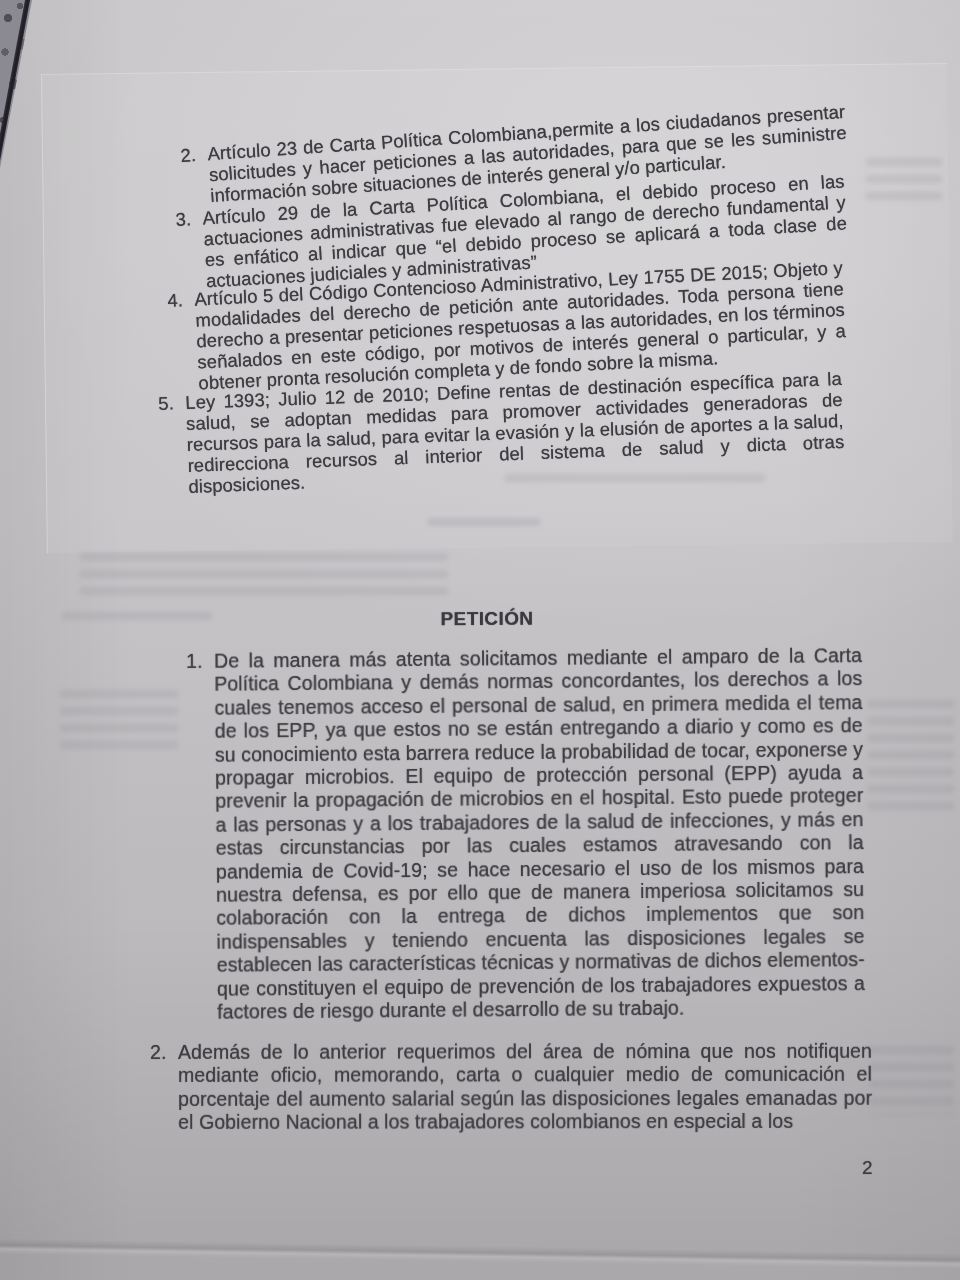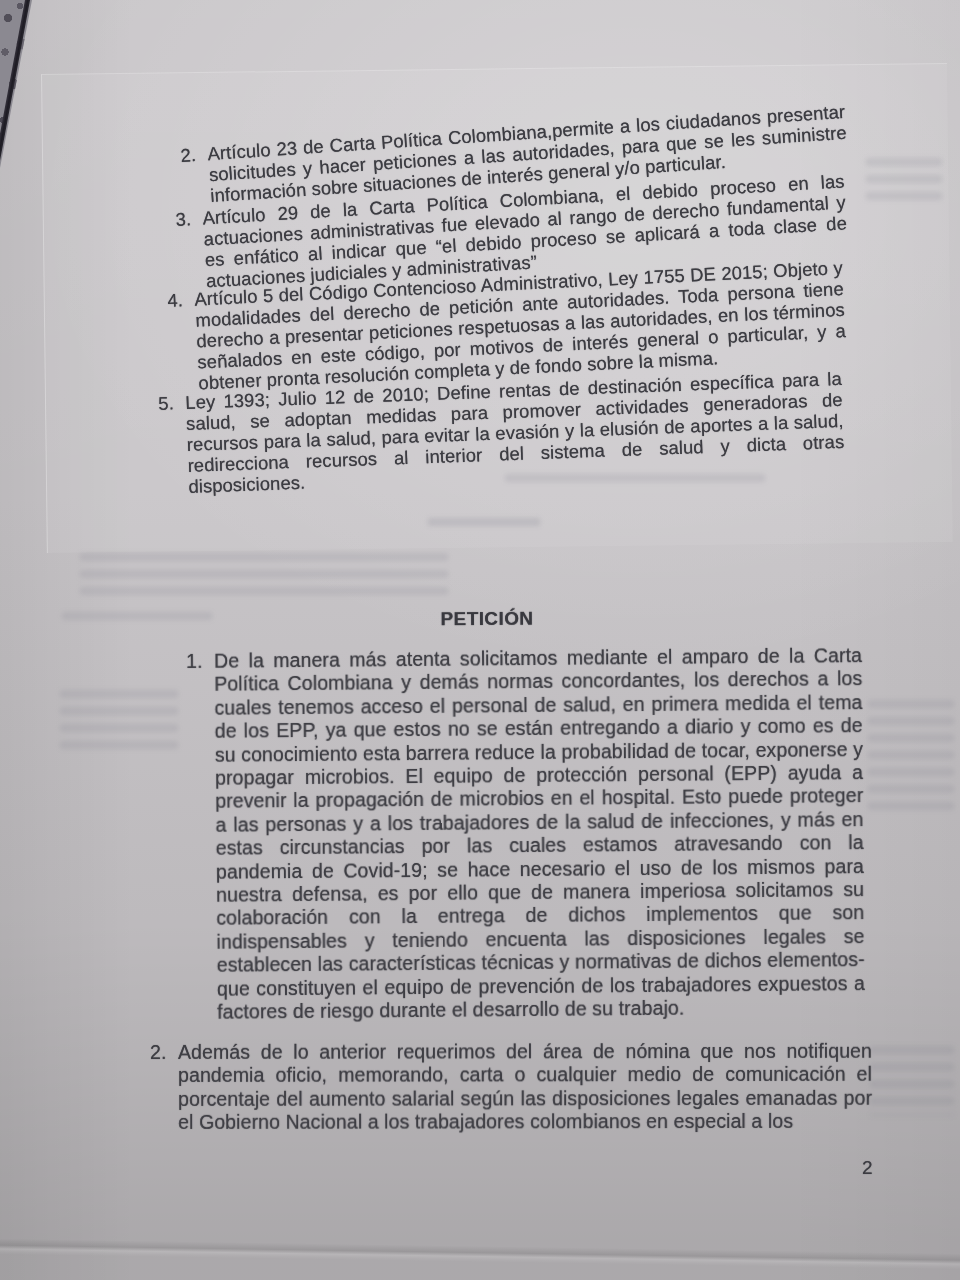--- a/index.html
+++ b/index.html
@@ -115,20 +115,20 @@
 
   <div class="heading">PETICIÓN</div>
 
   <div class="li pet-li" style="left:186px;top:650px;width:676px;transform:rotate(-0.5deg);transform-origin:left top;">
     <span class="num">1.</span>
     <div class="txt">De la manera más atenta solicitamos mediante el amparo de la Carta Política Colombiana y demás normas concordantes, los derechos a los cuales tenemos acceso el personal de salud, en primera medida el tema de los EPP, ya que estos no se están entregando a diario y como es de su conocimiento esta barrera reduce la probabilidad de tocar, exponerse y propagar microbios. El equipo de protección personal (EPP) ayuda a prevenir la propagación de microbios en el hospital. Esto puede proteger a las personas y a los trabajadores de la salud de infecciones, y más en estas circunstancias por las cuales estamos atravesando con la pandemia de Covid-19; se hace necesario el uso de los mismos para nuestra defensa, es por ello que de manera imperiosa solicitamos su colaboración con la entrega de dichos implementos que son indispensables y teniendo encuenta las disposiciones legales se establecen las características técnicas y normativas de dichos elementos- que constituyen el equipo de prevención de los trabajadores expuestos a factores de riesgo durante el desarrollo de su trabajo.</div>
   </div>
 
   <div class="li pet-li" style="left:150px;top:1041px;width:722px;transform:rotate(-0.1deg);transform-origin:left top;">
     <span class="num">2.</span>
-    <div class="txt">Además de lo anterior requerimos del área de nómina que nos notifiquen pandemia oficio, memorando, carta o cualquier medio de comunicación el porcentaje del aumento salarial según las disposiciones legales emanadas por el Gobierno Nacional a los trabajadores colombianos en especial a los</div>
+    <div class="txt">Además de lo anterior requerimos del área de nómina que nos notifiquen mediante oficio, memorando, carta o cualquier medio de comunicación el porcentaje del aumento salarial según las disposiciones legales emanadas por el Gobierno Nacional a los trabajadores colombianos en especial a los</div>
   </div>
 
   <div class="pageno">2</div>
 
 </div>
 
 <div class="abs crease"></div>
 
 </body></html>

